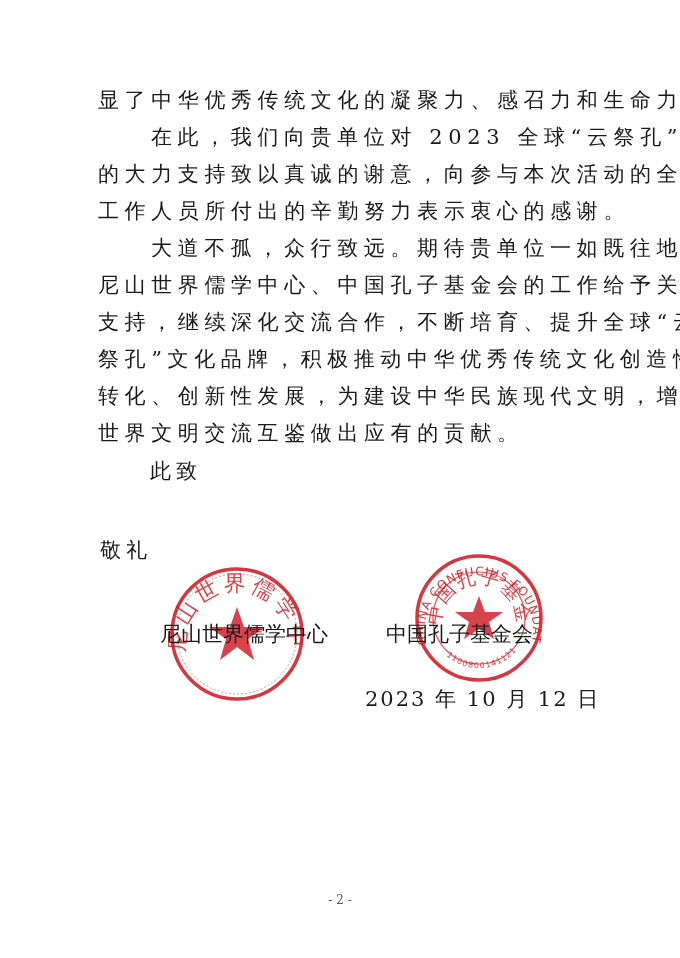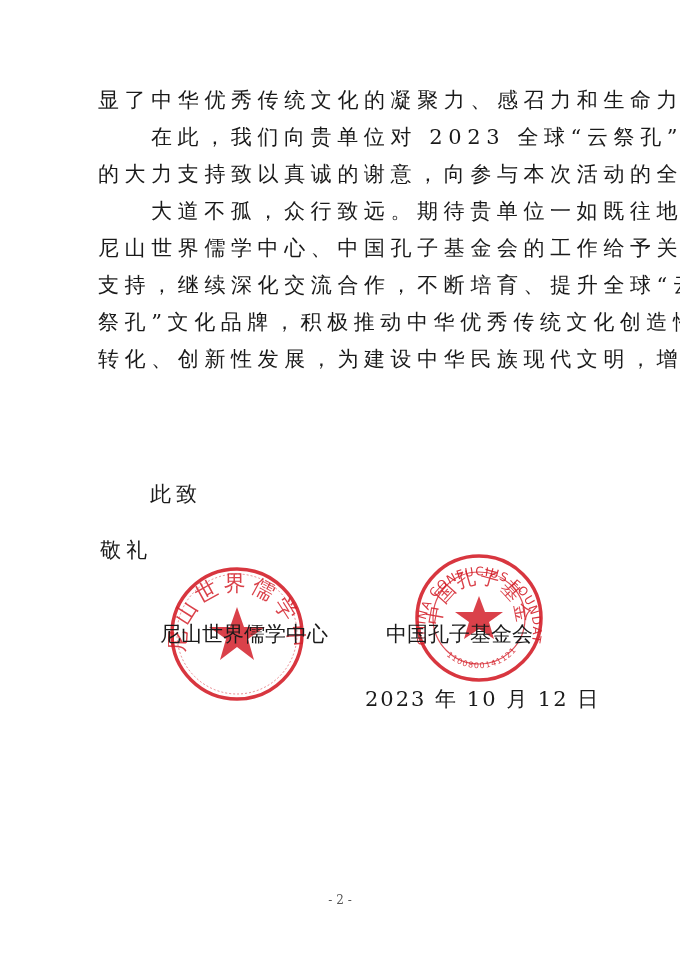--- a/index.html
+++ b/index.html
@@ -17,28 +17,30 @@
 </style>
 </head>
 <body>
 
 <div class="page">
 
   <div class="body-text" style="top:82px;">
     <span class="line">显了中华优秀传统文化的凝聚力、感召力和生命力。</span>
     <span class="line indent">在此，我们向贵单位对 2023 全球“云祭孔”活动</span>
     <span class="line">的大力支持致以真诚的谢意，向参与本次活动的全体</span>
+    <span class="line">工作人员所付出的辛勤努力表示衷心的感谢。</span>
     <span class="line indent">大道不孤，众行致远。期待贵单位一如既往地对</span>
     <span class="line">尼山世界儒学中心、中国孔子基金会的工作给予关心</span>
     <span class="line">支持，继续深化交流合作，不断培育、提升全球“云</span>
     <span class="line">祭孔”文化品牌，积极推动中华优秀传统文化创造性</span>
     <span class="line">转化、创新性发展，为建设中华民族现代文明，增进</span>
+    <span class="line">世界文明交流互鉴做出应有的贡献。</span>
   </div>
 
-  <div class="closing" style="left:150px; top:480px;">此致</div>
+  <div class="closing" style="left:150px; top:457px;">此致</div>
   <div class="closing" style="left:100px; top:536px;">敬礼</div>
 
   <svg class="stamp" style="left:168px; top:565px;" width="138" height="138" viewBox="0 0 138 138">
     <defs>
       <path id="arc1" d="M 20 95 A 52 52 0 1 1 118 95" fill="none"></path>
     </defs>
     <circle cx="69" cy="69" r="65" fill="none" stroke="#d4202a" stroke-width="3.5" opacity="0.9"></circle>
     <circle cx="69" cy="69" r="60" fill="none" stroke="#d4202a" stroke-width="1" stroke-dasharray="2 2" opacity="0.5"></circle>
     <text font-family="DejaVu Sans, sans-serif" font-size="22" fill="#d4202a" opacity="0.85" letter-spacing="4">
       <textPath href="#arc1" startOffset="4%">尼山世界儒学中心</textPath>

